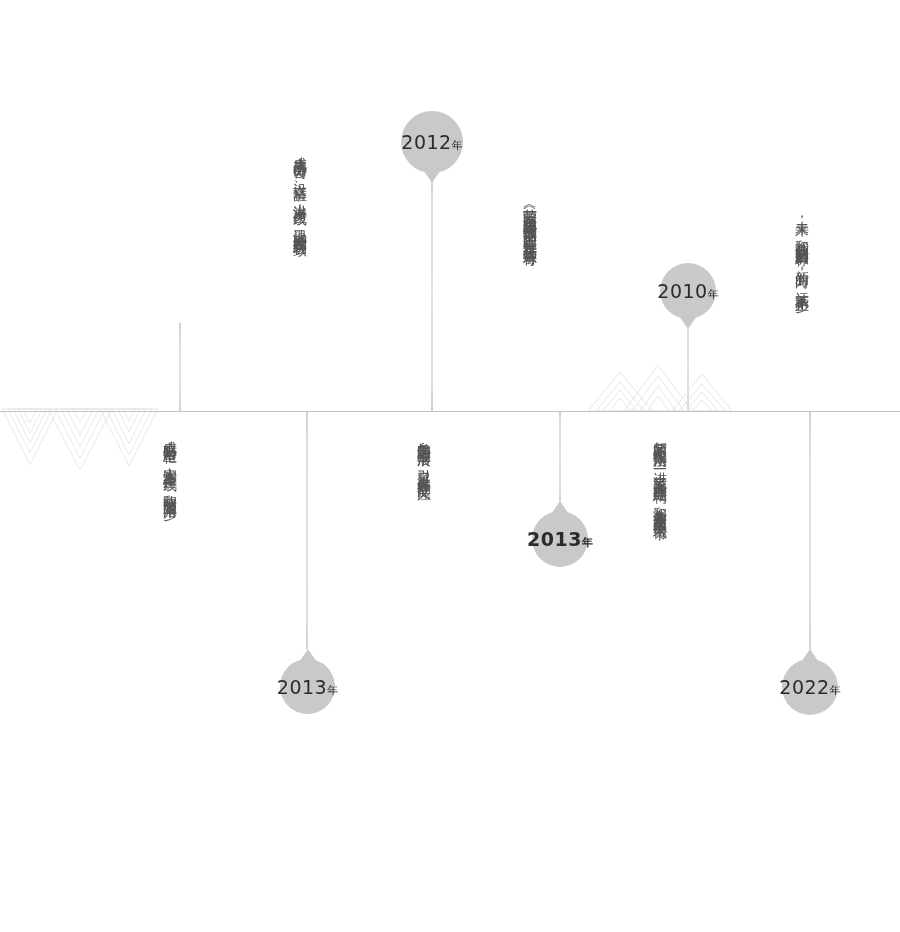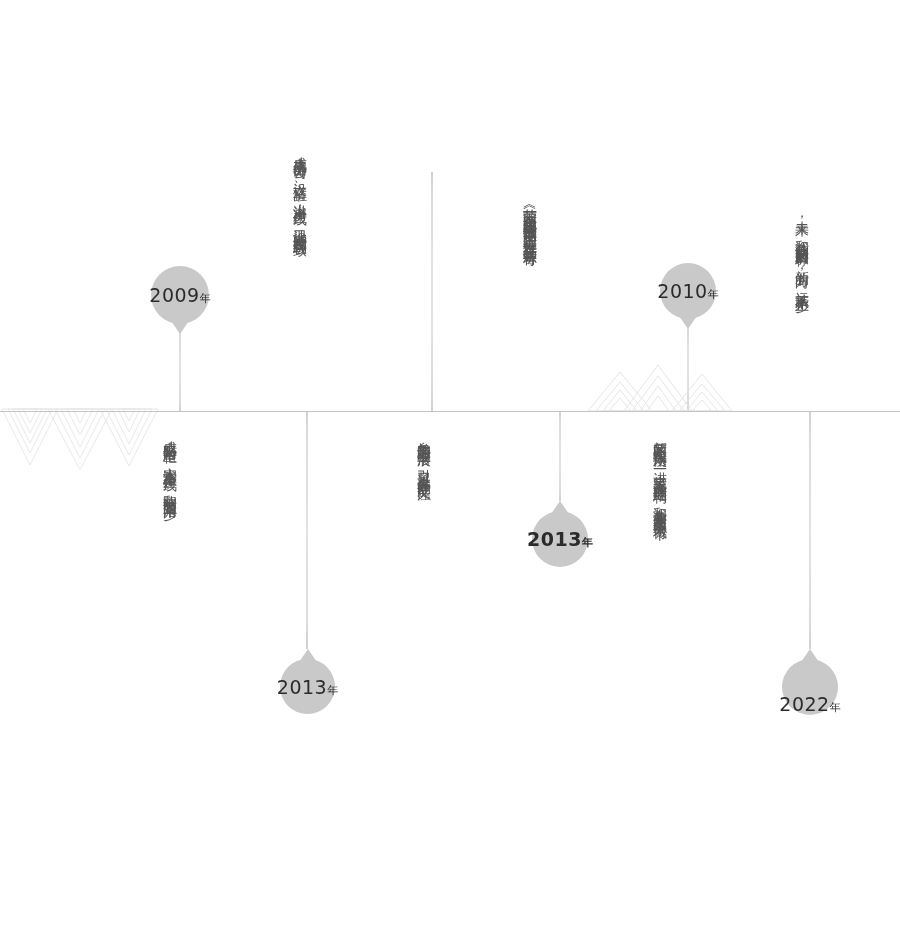--- a/index.html
+++ b/index.html
@@ -155,38 +155,38 @@
         <path d="M60 47 L78 22 L96 47 Z"></path>
           <path d="M67 47 L78 32 L89 47 Z"></path>
         <path d="M92 47 L122 10 L152 47 Z"></path>
           <path d="M99 47 L122 20 L145 47 Z"></path>
         <path d="M106 47 L122 28 L138 47 Z"></path>
           <path d="M112 47 L122 36 L132 47 Z"></path>
       </g>
     </svg>
   </div>
 
-  <div class="marker up" style="left:151px; top:266px; width:58px; height:58px;">
-    <div class="balloon" style="left:0; top:0; width:58px; height:58px;">
-      <span class="year-label">
-        <span>2009</span><span class="year-suffix">年</span>
-      </span>
-    </div>
-  </div>
   <div class="stem" style="left:180px; top:323px; height:89px;"></div>
 
   <div class="marker down" style="left:280px; top:659px; width:55px; height:55px;">
     <div class="balloon" style="left:0; top:0; width:55px; height:55px;">
       <span class="year-label">
         <span>2013</span><span class="year-suffix">年</span>
       </span>
     </div>
   </div>
   <div class="stem" style="left:307px; top:411px; height:238px;"></div>
 
+  <div class="marker up" style="left:401px; top:111px; width:62px; height:62px;">
+    <div class="balloon" style="left:0; top:0; width:62px; height:62px;">
+      <span class="year-label">
+        <span>2012</span><span class="year-suffix">年</span>
+      </span>
+    </div>
+  </div>
   <div class="stem" style="left:432px; top:172px; height:240px;"></div>
 
   <div class="marker down" style="left:532px; top:511px; width:56px; height:56px;font-weight:bold;">
     <div class="balloon" style="left:0; top:0; width:56px; height:56px;">
       <span class="year-label">
         <span>2013</span><span class="year-suffix">年</span>
       </span>
     </div>
   </div>
   <div class="stem" style="left:560px; top:411px; height:90px;"></div>
@@ -194,21 +194,21 @@
   <div class="marker up" style="left:660px; top:263px; width:56px; height:56px;">
     <div class="balloon" style="left:0; top:0; width:56px; height:56px;">
       <span class="year-label">
         <span>2010</span><span class="year-suffix">年</span>
       </span>
     </div>
   </div>
   <div class="stem" style="left:688px; top:318px; height:94px;"></div>
 
   <div class="marker down" style="left:782px; top:659px; width:56px; height:56px;">
-    <div class="balloon" style="left:0; top:0; width:56px; height:56px;align-items:flex-end;">
+    <div class="balloon" style="left:0; top:0; width:56px; height:56px;">
       <span class="year-label">
         <span>2022</span><span class="year-suffix">年</span>
       </span>
     </div>
   </div>
   <div class="stem" style="left:810px; top:411px; height:238px;"></div>
 
   <div class="vtext" style="left:158px; top:430px; height:360px;">成立时尚浴室柜，实木浴室柜生产线，和欧洲时尚卫浴同步。</div>
 
   <div class="vtext" style="left:288px; top:146px; height:262px;">成立佛山分公司，设立浴缸、淋浴房生产线，让卫浴空间发挥到极致。</div>

